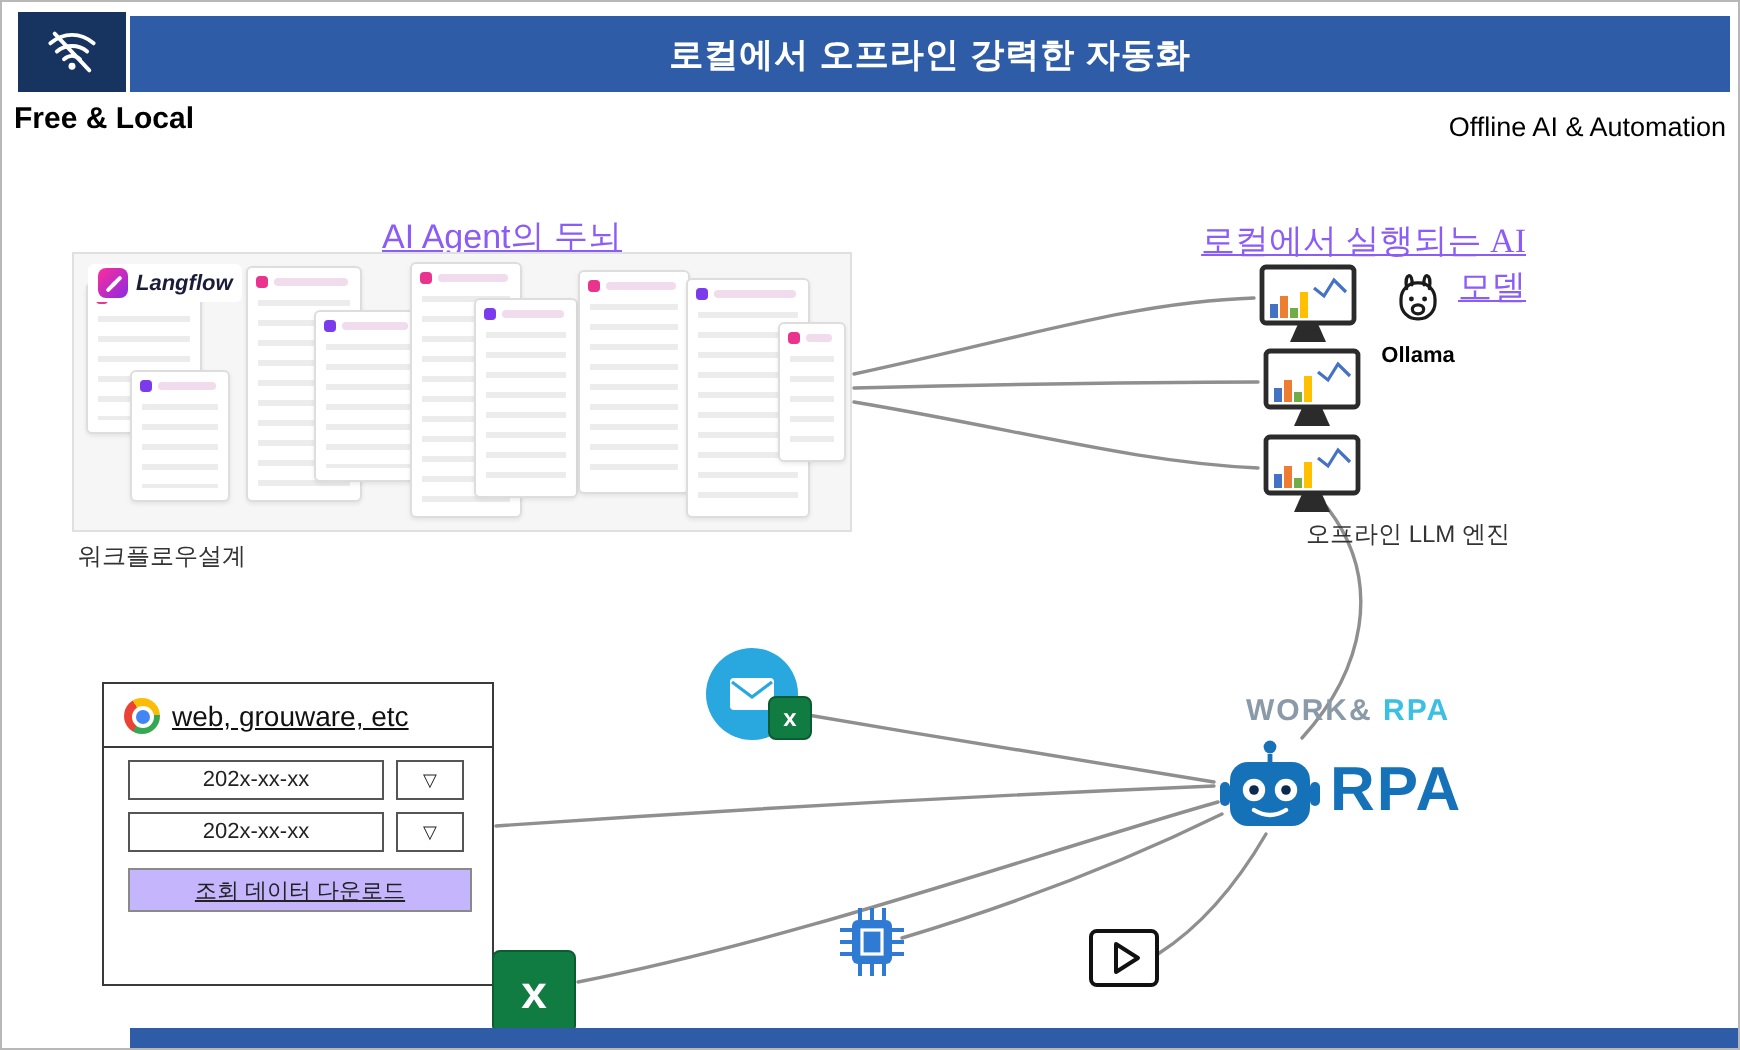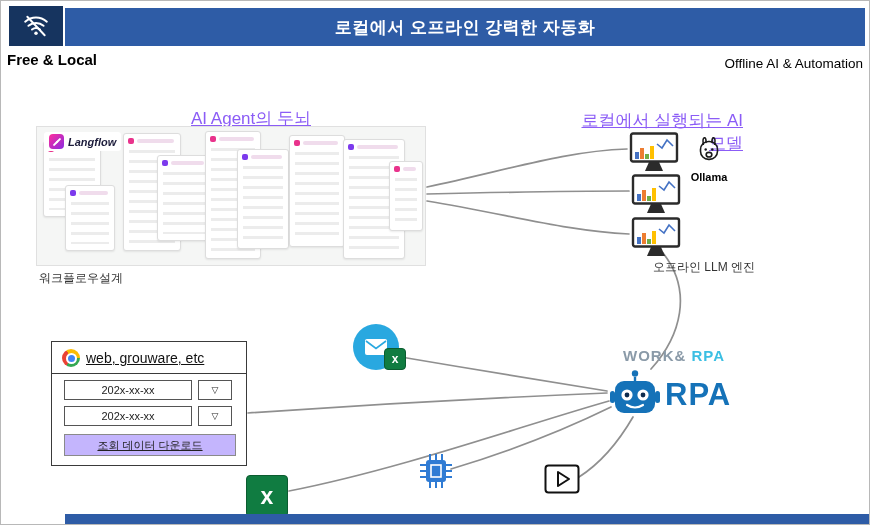--- a/index.html
+++ b/index.html
@@ -29,21 +29,21 @@
   .lf-logo { position:absolute; left:7px; top:5px; display:flex; align-items:center; gap:4px; background:#fff; padding:2px 5px; border-radius:3px; }
   .lf-mark { width:15px; height:15px; border-radius:4px; background:linear-gradient(135deg,#ff2d9b,#8a2be2); display:flex; align-items:center; justify-content:center; }
   .lf-text { font-size:11px; font-weight:700; color:#1b1b3a;font-style:italic; }
 
   
   .monitor { position:absolute; width:50px; height:42px; }
   .ollama-box { position:absolute; left:688px; top:131px; width:40px; text-align:center; }
   .ollama-label { font-size:11px; font-weight:700; color:#000; margin-top:1px; }
 
   
-  .web-box { position:absolute; left:50px; top:340px; width:196px; height:125px; background:#fff; border:1.5px solid #3a3a3a; }
+  .web-box { position:absolute; left:50px; top:340px; width:196px; height:152px; background:#fff; border:1.5px solid #3a3a3a; }
   .web-head { display:flex; align-items:center; gap:6px; padding:7px 10px 6px 10px; border-bottom:1px solid #3a3a3a; }
   .web-title { font-size:14px; color:#111; text-decoration:underline; }
   .chrome { width:18px; height:18px; border-radius:50%; position:relative; flex:0 0 auto;
             background:conic-gradient(from 210deg,#ea4335 0 33%,#fbbc05 0 66%,#34a853 0 100%); }
   .chrome::before { content:""; position:absolute; left:3.5px; top:3.5px; width:11px; height:11px; border-radius:50%; background:#fff; }
   .chrome::after  { content:""; position:absolute; left:5.5px; top:5.5px; width:7px;  height:7px;  border-radius:50%; background:#4285f4; }
   .web-row { display:flex; align-items:center; gap:6px; margin:6px 0 0 12px; }
   .date-field { width:128px; height:20px; border:1px solid #555; font-size:11px; display:flex; align-items:center; justify-content:center; color:#222; background:#fff; }
   .drop-box { width:34px; height:20px; border:1px solid #555; font-size:9px; display:flex; align-items:center; justify-content:center; color:#222; background:#fff; }
   .dl-button { margin:8px 0 0 12px; width:172px; height:22px; background:#c4b5fd; border:1px solid #8a8a8a; font-size:11px; color:#222; display:flex; align-items:center; justify-content:center;text-decoration:underline; }
@@ -119,21 +119,21 @@
               <line x1="2.5" y1="9.5" x2="6.5" y2="5.5"></line>
               <line x1="5.5" y1="6.5" x2="9.5" y2="2.5"></line>
             </g>
           </svg>
       </span>
       <span class="lf-text">Langflow</span>
     </div>
   </div>
   <div class="caption" style="left:38px; top:269px;">워크플로우설계</div>
 
-  <div class="sec-title" style="left:572px; top:108px; width:170px;">로컬에서 실행되는 AI 모델</div>
+  <div class="sec-title" style="left:592px; top:108px; width:170px;font-family:Liberation Serif, serif;">로컬에서 실행되는 AI 모델</div>
 
   <div class="monitor" style="left:628px; top:131px;">
     <svg width="50" height="42" viewBox="0 0 50 42">
       <rect x="2" y="1.5" width="46" height="28" rx="2" fill="#fff" stroke="#2b2b2b" stroke-width="2.4"></rect>
       <rect x="6" y="20" width="4" height="7" fill="#4472c4"></rect>
         <rect x="11" y="16" width="4" height="11" fill="#ed7d31"></rect>
         <rect x="16" y="22" width="4" height="5" fill="#70ad47"></rect>
         <rect x="21" y="14" width="4" height="13" fill="#ffc000"></rect>
       <polyline points="28,12 33,16 38,8 44,14" fill="none" stroke="#4472c4" stroke-width="1.6"></polyline>
       <path d="M20,30 L30,30 L34,39 L16,39 Z" fill="#2b2b2b"></path>

